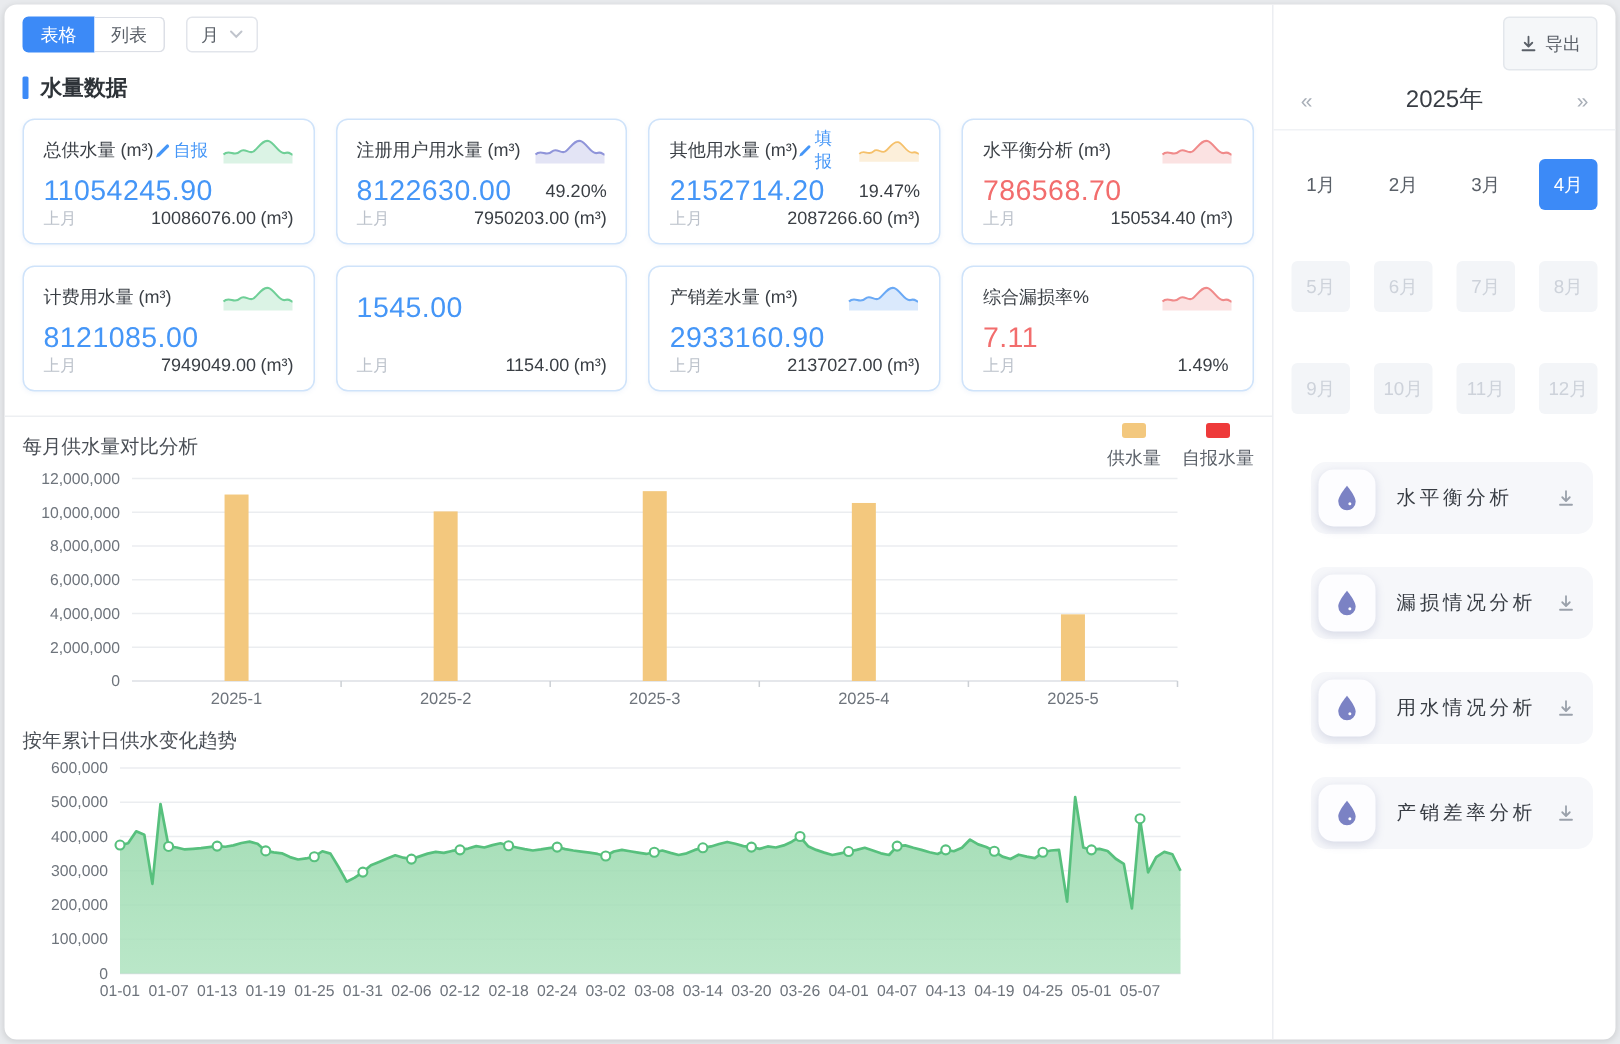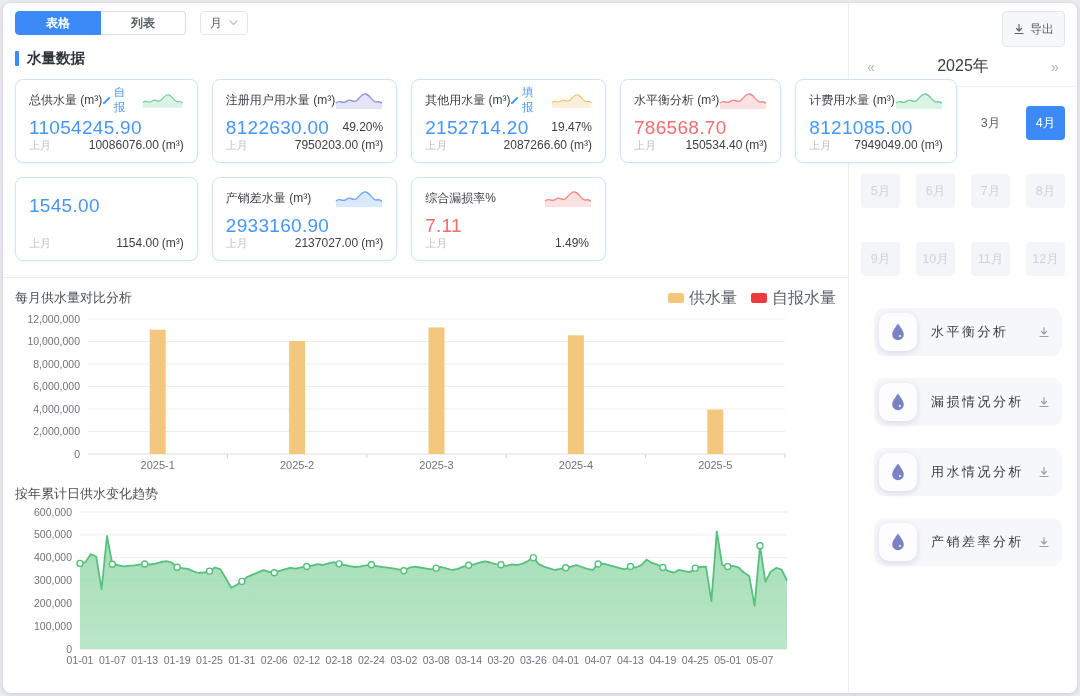--- a/index.html
+++ b/index.html
@@ -4,53 +4,53 @@
 <style>
   * { box-sizing: border-box; margin: 0; padding: 0; }
   html,body { width:1080px; height:696px; background:#e9ebee; font-family:"Liberation Sans","DejaVu Sans",sans-serif; }
   .frame { position:absolute; left:3px; top:3px; width:1074px; height:690px; background:#fff;
            border-radius:8px; overflow:hidden; box-shadow:0 1px 5px rgba(0,0,0,.14); display:flex; }
   .main { width:845px; position:relative; }
   .side { flex:1; border-left:1px solid #eceef2; display:flex; flex-direction:column; }
 
   
   .toolbar { display:flex; align-items:center; margin:8px 0 0 12px; }
-  .tab { height:24px; padding:0 30px; font-size:12px; border:1px solid #dcdfe6; background:#fff; color:#5a6068; cursor:pointer; font-family:inherit;font-weight:bold; }
+  .tab { height:24px; padding:0 11px; font-size:12px; border:1px solid #dcdfe6; background:#fff; color:#5a6068; cursor:pointer; font-family:inherit; }
   .tab.first { border-radius:4px 0 0 4px; }
   .tab.last { border-radius:0 4px 4px 0; border-left:none; }
   .tab.active { background:#3c8af7; border-color:#3c8af7; color:#fff; }
   .select { height:24px; border:1px solid #e2e5eb; border-radius:4px; padding:0 9px; display:flex; align-items:center; gap:7px; font-size:12px; color:#5a6068; background:#fff; margin-left:14px; cursor:pointer; }
 
   .section-head { display:flex; align-items:center; gap:8px; margin:14px 0 0 12px; }
   .accent-bar { width:4px; height:15px; background:#3c8af7; border-radius:1px; }
   .section-title { font-size:14.5px; color:#2e3338; font-weight:bold; }
 
   
-  .cards { display:grid; grid-template-columns:repeat(5,1fr); gap:14px; margin:11px 12px 16px; }
+  .cards { display:grid; grid-template-columns:repeat(4,1fr); gap:14px; margin:11px 12px 16px; }
   .card { position:relative; height:84px; border:1px solid #cfe3fa; border-radius:8px; background:#fff; padding:10px 13px; box-shadow:0 1px 3px rgba(150,180,220,.12); }
   .card-top { display:flex; align-items:center; height:20px; }
   .card-title { font-size:12px; color:#3a3f45; white-space:nowrap; }
   .card-right { margin-left:auto; display:flex; align-items:center; gap:9px; }
   .card-link { display:flex; align-items:center; gap:2px; color:#4596f7; font-size:11.5px; cursor:pointer; }
   .spark { display:block; }
   .spark-area { fill-opacity:.25; stroke:none; }
   .spark-line { fill:none; stroke-width:1.4; }
   .card-value { margin-top:7px; font-size:19px; font-weight:500; letter-spacing:.3px; }
   .card-pct { position:absolute; right:13px; top:40px; font-size:12px; color:#3a3f45; }
   .card-bottom { position:absolute; left:13px; right:13px; bottom:9px; display:flex; align-items:baseline; }
   .prev-label { color:#bcc2cb; font-size:11px; }
   .prev-value { margin-left:auto; color:#3a3f45; font-size:12px; }
   .prev-unit { margin-left:3px; }
 
   
   .charts { border-top:1px solid #edeff2; margin-top:16px; padding:9px 12px 0; }
   .chart-head { display:flex; justify-content:space-between; align-items:center; height:22px; }
   .chart-title { font-size:13px; color:#4a4f56;text-align:right; }
   .legend { display:flex; align-items:center; gap:14px; }
-  .legend-item { display:flex; align-items:center; gap:5px; font-size:16px; color:#5a6068; }
+  .legend-item { display:flex; align-items:center; gap:5px; font-size:12px; color:#5a6068;flex-direction:column; }
   .swatch { display:inline-block; width:16px; height:10px; border-radius:2px; }
   .chart-canvas { height:172px; }
   .chart-canvas svg text { font-family:"Liberation Sans","DejaVu Sans",sans-serif; }
   .chart-head2 { margin-top:3px; height:20px; display:flex; align-items:center; }
 
   
   .export-row { display:flex; justify-content:flex-end; padding:8px 12px 0; }
   .export-btn { display:flex; align-items:center; gap:5px; height:36px; padding:0 10px; background:#f5f7f9; border:1px solid #e3e7ec; border-radius:4px; font-size:12px; color:#5a6068; cursor:pointer; font-family:inherit; }
   .cal-head { display:flex; align-items:center; padding:9px 14px; border-bottom:1px solid #f0f2f5; }
   .chev { color:#a9afb8; font-size:14px; cursor:pointer; width:16px; text-align:center; }

